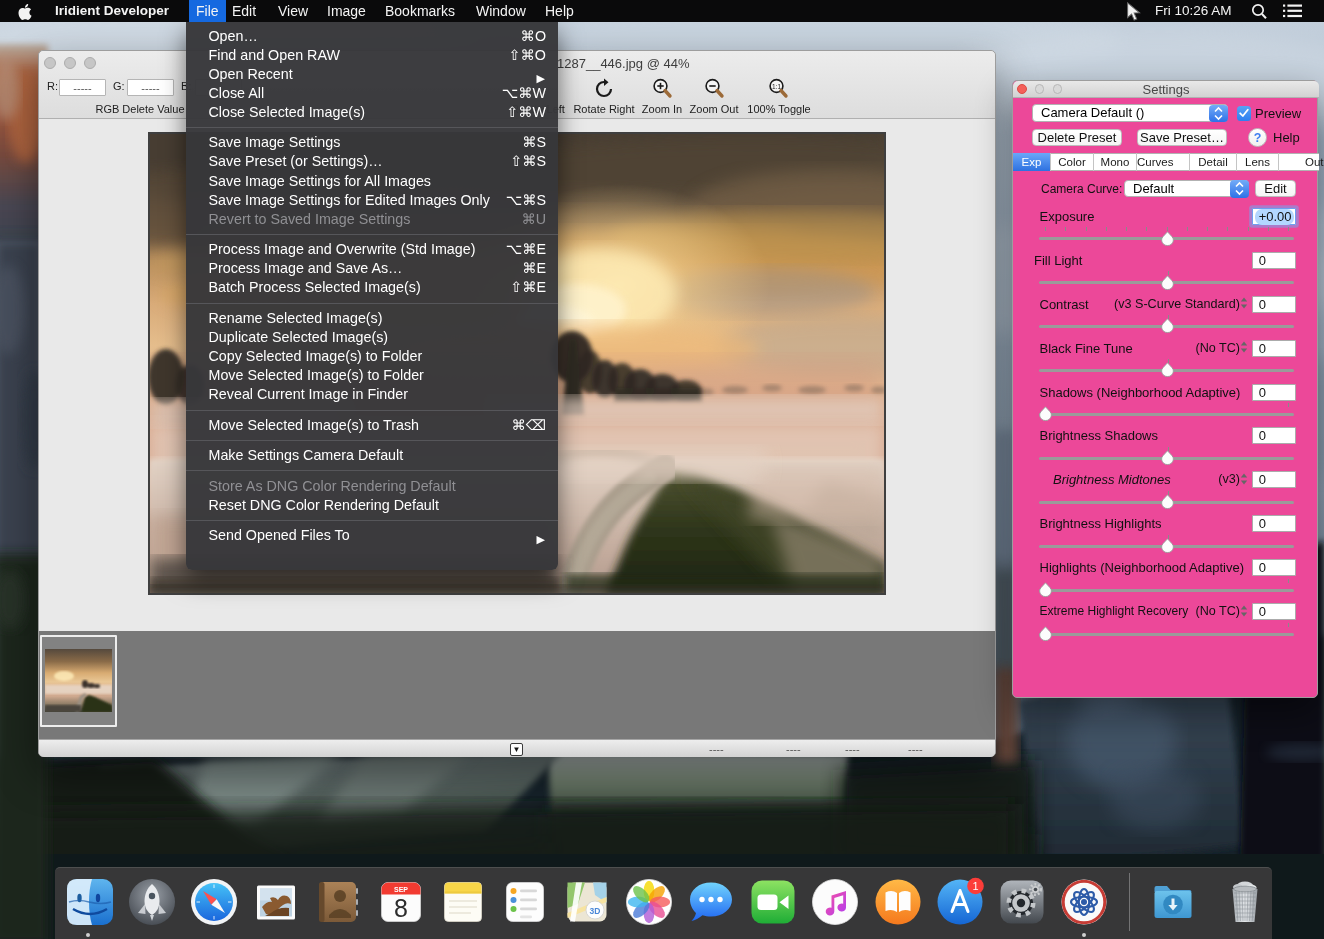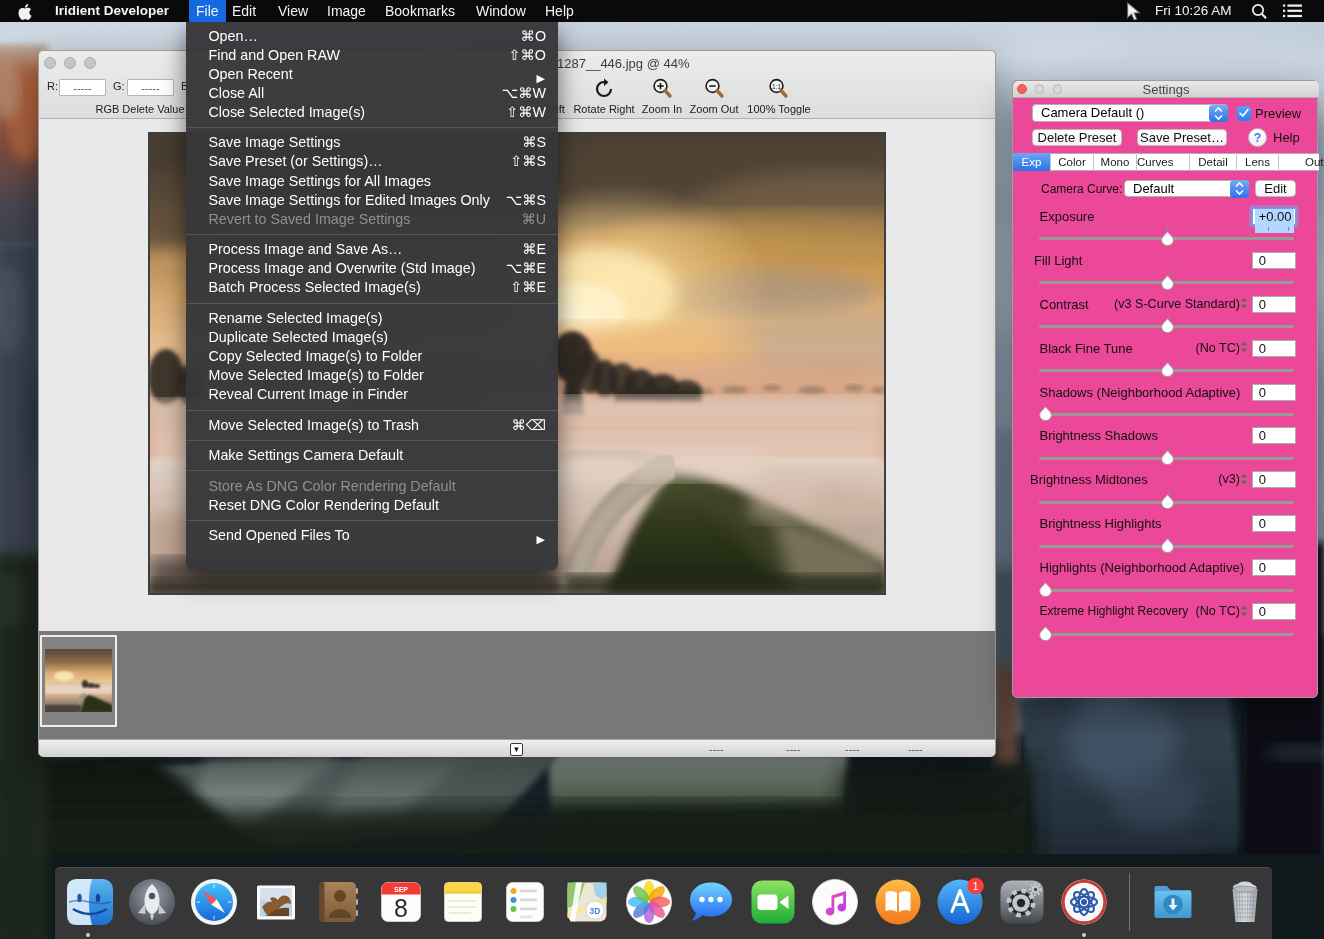--- a/index.html
+++ b/index.html
@@ -360,21 +360,21 @@
 <div class="abs" style="left:28px;top:101px;font-size:12px;">Camera Curve:</div>
 <div class="abs" style="left:111px;top:98.5px;width:125px;height:17.5px;background:#fff;border:1px solid #b2b2b2;border-radius:4px;">
       <div class="abs" style="left:8px;top:0;font-size:13px;line-height:16px;color:#000;">Default</div>
       <div class="abs" style="right:-0.5px;top:-0.5px;width:19px;height:17.5px;border-radius:4px;background:linear-gradient(#73acf7,#2d71e8);"><svg width="19" height="17" viewBox="0 0 19 17">
           <polyline points="6,6.5 9.5,3 13,6.5" fill="none" stroke="#fff" stroke-width="1.6"></polyline>
           <polyline points="6,10.5 9.5,14 13,10.5" fill="none" stroke="#fff" stroke-width="1.6"></polyline>
         </svg></div>
     </div>
 <div class="abs" style="left:242px;top:98.5px;width:41px;height:17px;background:linear-gradient(#ffffff,#f5f5f5);border:1px solid #bdbdbd;border-radius:4px;font-size:13px;text-align:center;line-height:15.5px;">Edit</div>
 <div class="abs" style="left:26.5px;top:127.9px;font-size:13px;white-space:nowrap;">Exposure</div>
-<div class="abs" style="left:238.7px;top:126.9px;width:44px;height:17px;background:#fff;border:1px solid #6f9ff0;border-radius:1px;box-shadow:0 0 0 2.8px rgba(120,164,240,0.55);font-size:13px;line-height:16px;"><span style="background:#b3d7ff;padding:0 2px 9px 4px;margin-left:2px;">+0.00</span></div>
+<div class="abs" style="left:238.7px;top:126.9px;width:44px;height:17px;background:#fff;border:1px solid #6f9ff0;border-radius:1px;box-shadow:0 0 0 2.8px rgba(120,164,240,0.55);font-size:13px;line-height:16px;"><span style="background:#b3d7ff;padding:0 2px 1px 4px;margin-left:2px;border-radius:7px;">+0.00</span></div>
 <div class="abs" style="left:32.0px;top:146.4px;width:1px;height:4px;background:#8a8a8a;"></div>
 <div class="abs" style="left:52.2px;top:146.4px;width:1px;height:4px;background:#8a8a8a;"></div>
 <div class="abs" style="left:72.5px;top:146.4px;width:1px;height:4px;background:#8a8a8a;"></div>
 <div class="abs" style="left:92.8px;top:146.4px;width:1px;height:4px;background:#8a8a8a;"></div>
 <div class="abs" style="left:113.0px;top:146.4px;width:1px;height:4px;background:#8a8a8a;"></div>
 <div class="abs" style="left:133.2px;top:146.4px;width:1px;height:4px;background:#8a8a8a;"></div>
 <div class="abs" style="left:153.5px;top:146.4px;width:1px;height:4px;background:#8a8a8a;"></div>
 <div class="abs" style="left:173.8px;top:146.4px;width:1px;height:4px;background:#8a8a8a;"></div>
 <div class="abs" style="left:194.0px;top:146.4px;width:1px;height:4px;background:#8a8a8a;"></div>
 <div class="abs" style="left:214.2px;top:146.4px;width:1px;height:4px;background:#8a8a8a;"></div>
@@ -421,21 +421,21 @@
 <div class="abs" style="left:26.0px;top:325.2px;"><svg width="13" height="15" viewBox="0 0 13 15">
         <path d="M6.5,0.8 L10.9,5.6 Q12.4,7.2 12.4,9 A5.9,5.6 0 0 1 0.6,9 Q0.6,7.2 2.1,5.6 Z" fill="#fdfdfd" stroke="#9b9b9b" stroke-width="0.9"></path>
       </svg></div>
 <div class="abs" style="left:26.5px;top:347.4px;font-size:13px;white-space:nowrap;">Brightness Shadows</div>
 <div class="abs" style="left:238.7px;top:346.4px;width:44px;height:17px;background:#fff;border:1px solid #ababab;border-radius:1px;font-size:13px;line-height:16px;"><span style="padding-left:6px;">0</span></div>
 <div class="abs" style="left:154.5px;top:365.9px;width:1px;height:4px;background:#8a8a8a;"></div>
 <div class="abs" style="left:26px;top:375.9px;width:255px;height:3px;background:#9a9a9a;border-radius:1.5px;"></div>
 <div class="abs" style="left:148.0px;top:369.1px;"><svg width="13" height="15" viewBox="0 0 13 15">
         <path d="M6.5,0.8 L10.9,5.6 Q12.4,7.2 12.4,9 A5.9,5.6 0 0 1 0.6,9 Q0.6,7.2 2.1,5.6 Z" fill="#fdfdfd" stroke="#9b9b9b" stroke-width="0.9"></path>
       </svg></div>
-<div class="abs" style="left:17px;top:391.3px;font-size:13px;white-space:nowrap;">Brightness Midtones</div>
+<div class="abs" style="left:40px;top:391.3px;font-size:13px;white-space:nowrap;font-style:italic;">Brightness Midtones</div>
 <div class="abs" style="left:0;top:391.3px;width:235px;font-size:12.6px;text-align:right;white-space:nowrap;">(v3)<svg width="8" height="12" viewBox="0 0 8 12" style="vertical-align:-1.5px;">
         <polygon points="4,0.5 7.2,4.5 0.8,4.5" fill="#666"></polygon>
         <polygon points="4,11.5 7.2,7.5 0.8,7.5" fill="#666"></polygon>
       </svg></div>
 <div class="abs" style="left:238.7px;top:390.3px;width:44px;height:17px;background:#fff;border:1px solid #ababab;border-radius:1px;font-size:13px;line-height:16px;"><span style="padding-left:6px;">0</span></div>
 <div class="abs" style="left:154.5px;top:409.8px;width:1px;height:4px;background:#8a8a8a;"></div>
 <div class="abs" style="left:26px;top:419.8px;width:255px;height:3px;background:#9a9a9a;border-radius:1.5px;"></div>
 <div class="abs" style="left:148.0px;top:413.0px;"><svg width="13" height="15" viewBox="0 0 13 15">
         <path d="M6.5,0.8 L10.9,5.6 Q12.4,7.2 12.4,9 A5.9,5.6 0 0 1 0.6,9 Q0.6,7.2 2.1,5.6 Z" fill="#fdfdfd" stroke="#9b9b9b" stroke-width="0.9"></path>
       </svg></div>
@@ -753,22 +753,22 @@
   <div class="it">Open Recent<span class="arr">▶</span></div>
   <div class="it">Close All<span class="sc">⌥⌘W</span></div>
   <div class="it">Close Selected Image(s)<span class="sc">⇧⌘W</span></div>
   <div class="sep"></div>
   <div class="it">Save Image Settings<span class="sc">⌘S</span></div>
   <div class="it">Save Preset (or Settings)…<span class="sc">⇧⌘S</span></div>
   <div class="it">Save Image Settings for All Images</div>
   <div class="it">Save Image Settings for Edited Images Only<span class="sc">⌥⌘S</span></div>
   <div class="it dis">Revert to Saved Image Settings<span class="sc">⌘U</span></div>
   <div class="sep"></div>
+  <div class="it">Process Image and Overwrite (Std Image)<span class="sc">⌥⌘E</span></div>
   <div class="it">Process Image and Save As…<span class="sc">⌘E</span></div>
-  <div class="it">Process Image and Overwrite (Std Image)<span class="sc">⌥⌘E</span></div>
   <div class="it">Batch Process Selected Image(s)<span class="sc">⇧⌘E</span></div>
   <div class="sep"></div>
   <div class="it">Rename Selected Image(s)</div>
   <div class="it">Duplicate Selected Image(s)</div>
   <div class="it">Copy Selected Image(s) to Folder</div>
   <div class="it">Move Selected Image(s) to Folder</div>
   <div class="it">Reveal Current Image in Finder</div>
   <div class="sep"></div>
   <div class="it">Move Selected Image(s) to Trash<span class="sc">⌘⌫</span></div>
   <div class="sep"></div>

